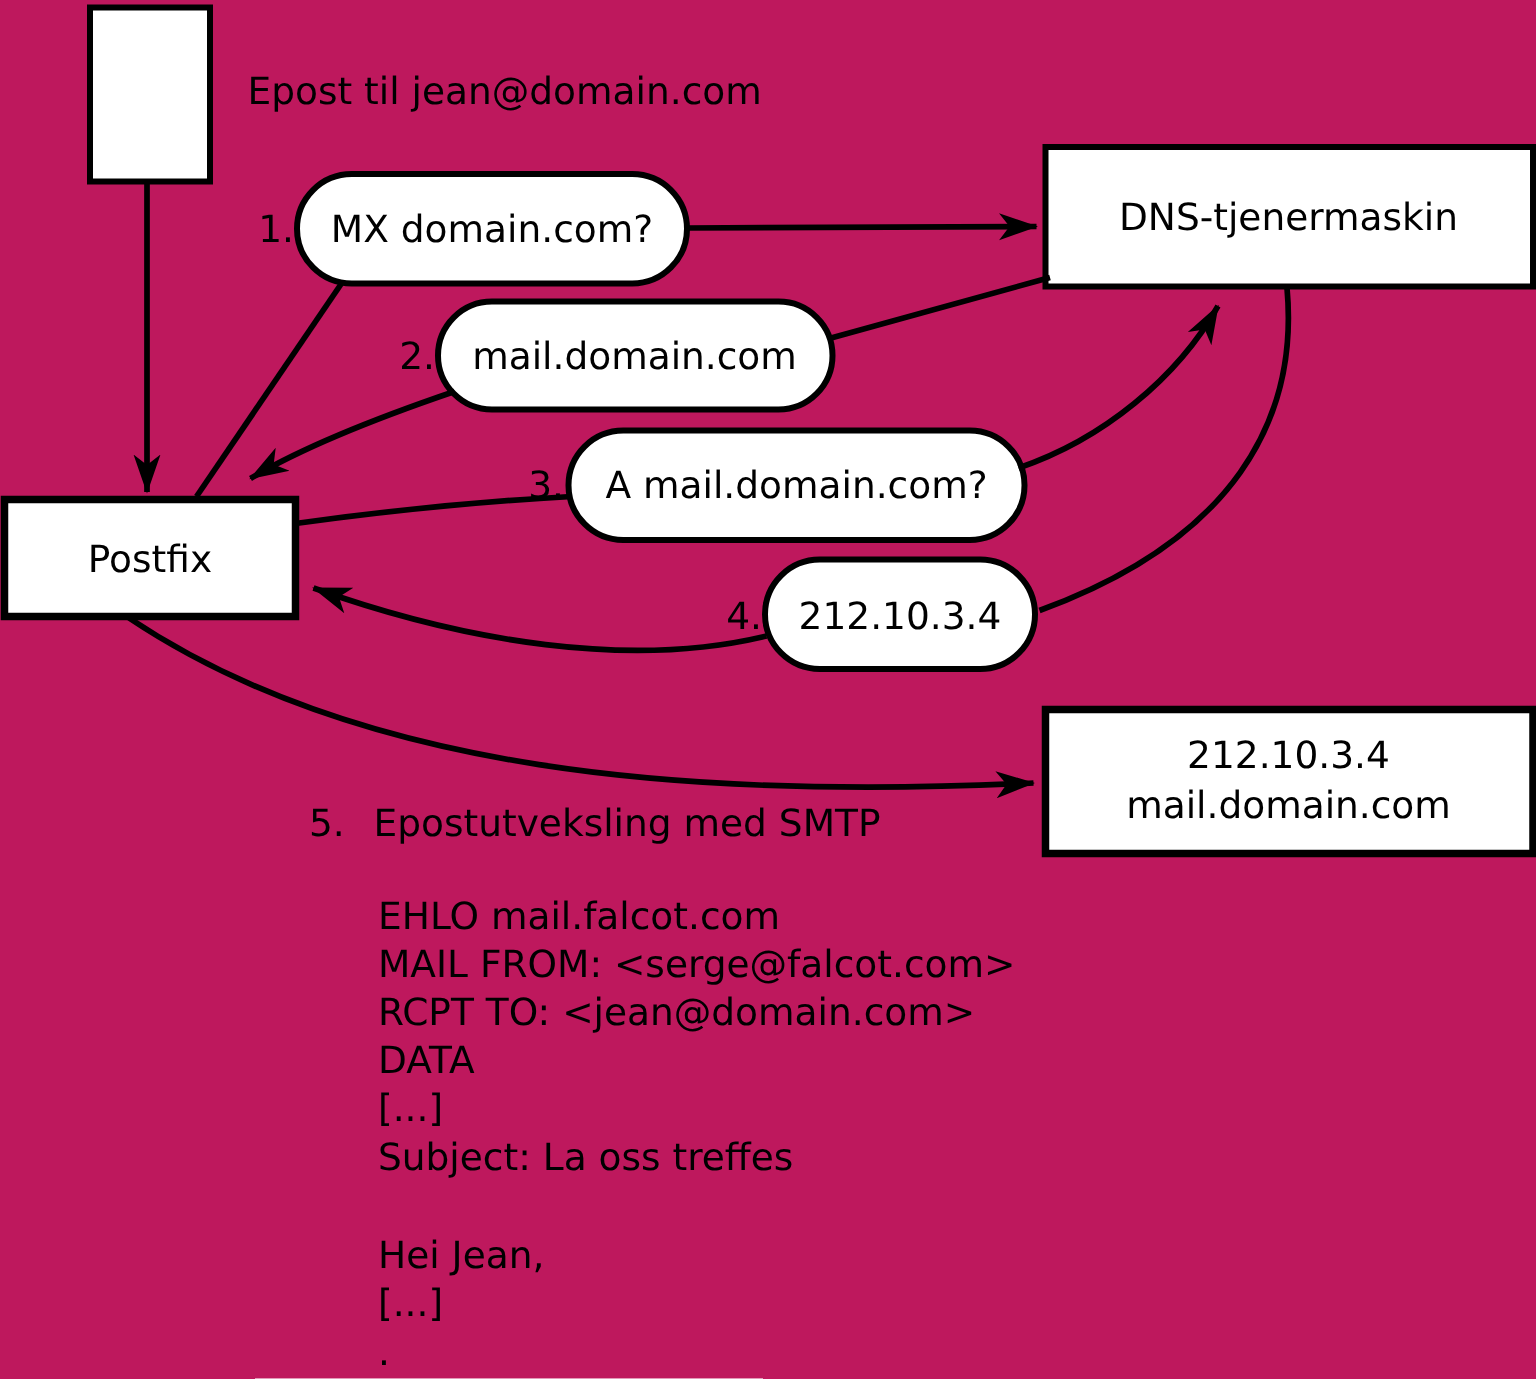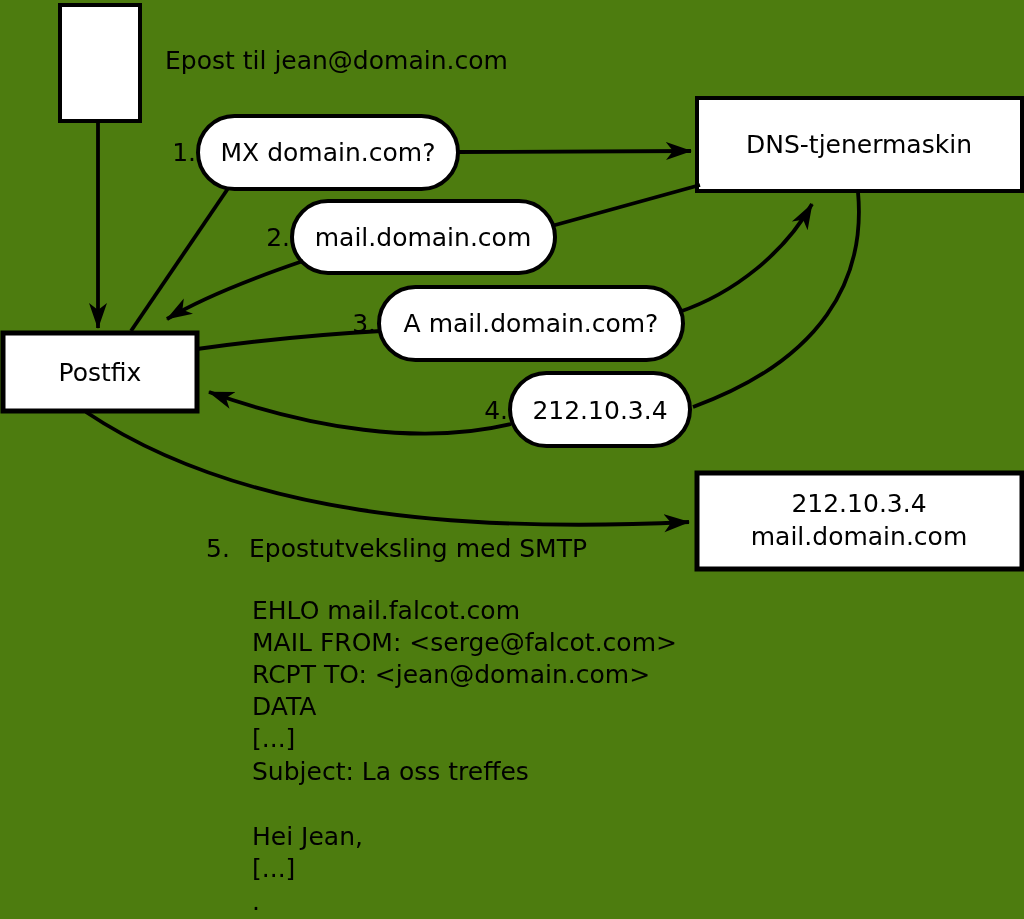--- a/index.html
+++ b/index.html
@@ -4,21 +4,21 @@
 <style>
   html, body {
     margin: 0;
     padding: 0;
     background: #ffffff;
   }
   .stage {
     position: relative;
     width: 1024px;
     height: 919px;
-    background: #4d7c0f;
+    background: #be185d;
     overflow: hidden;
   }
   svg {
     display: block;
     font-family: "DejaVu Sans", "Liberation Sans", sans-serif;
   }
   .box {
     fill: #ffffff;
     stroke: #000000;
   }

